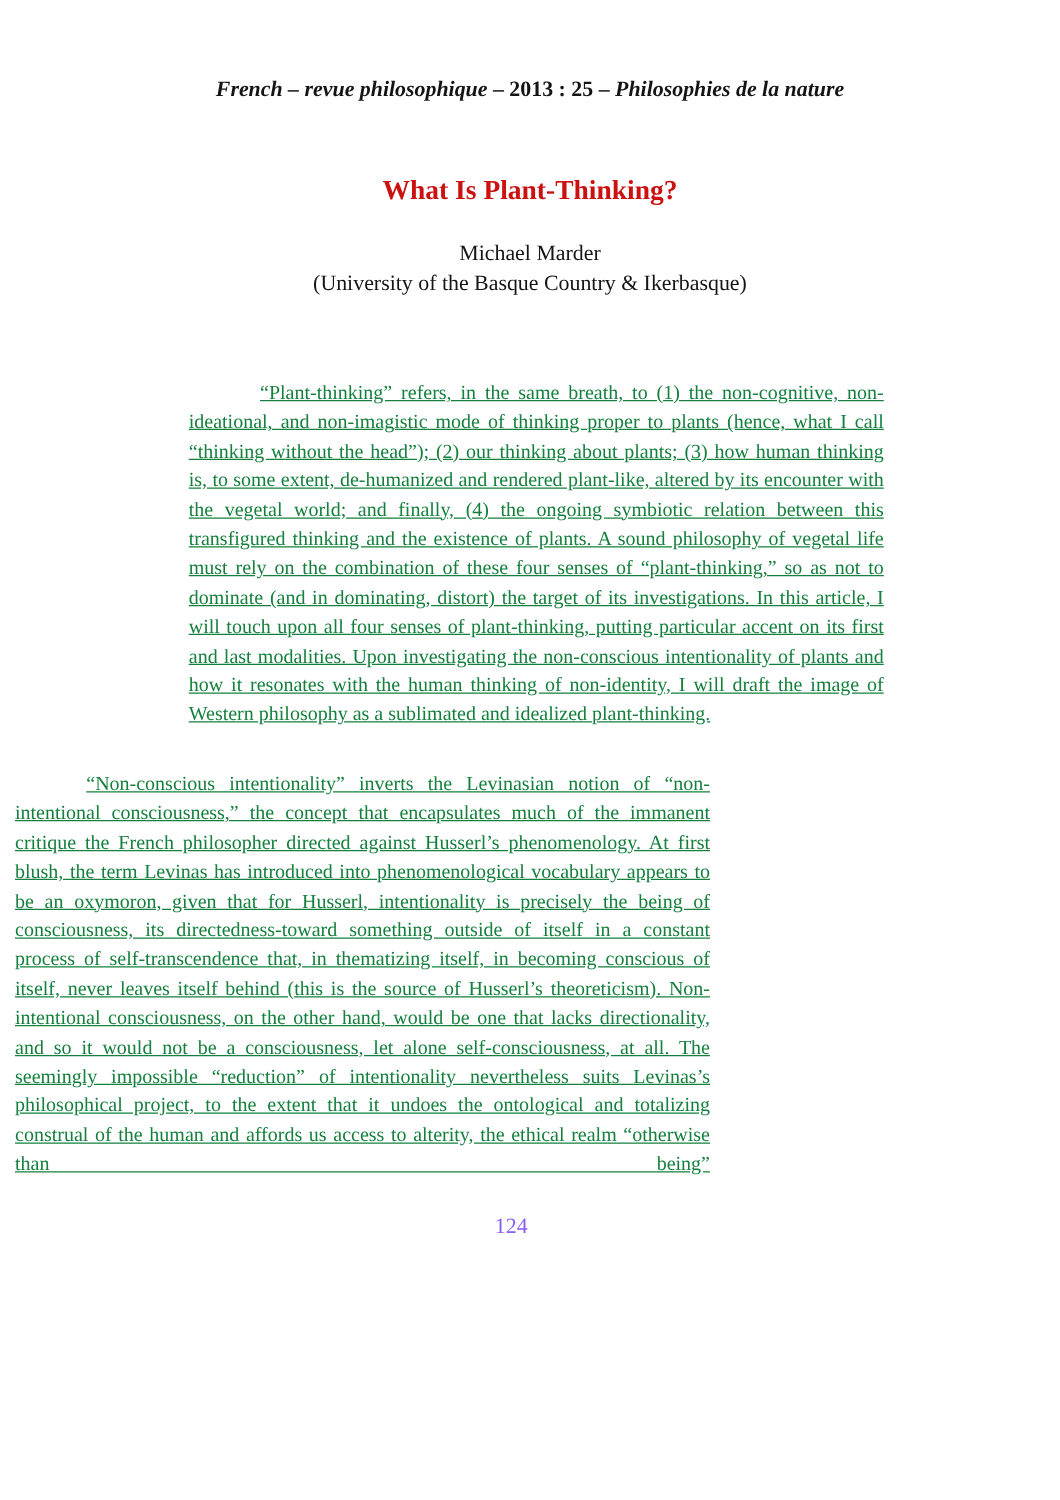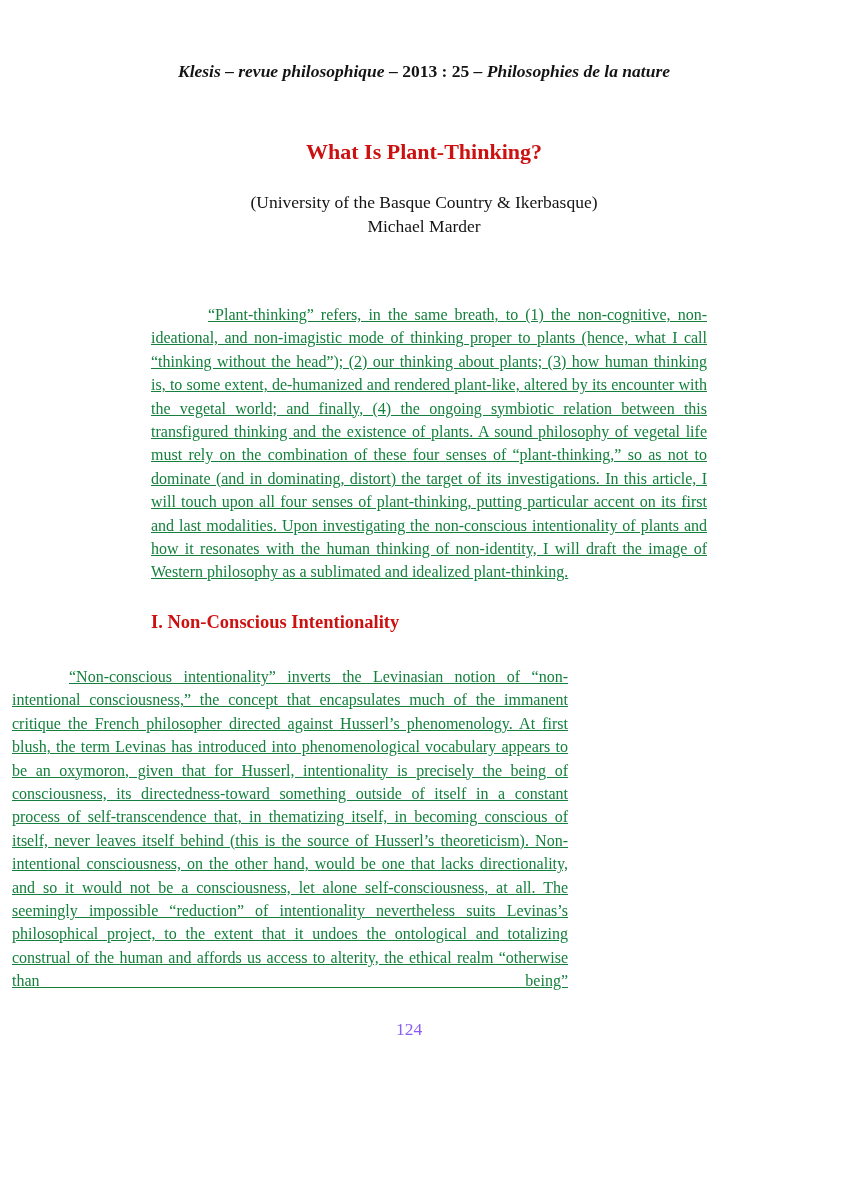--- a/index.html
+++ b/index.html
@@ -69,30 +69,29 @@
     font-size: 17.5px;
     line-height: 21px;
     color: #8b5cf6;
   }
 </style>
 </head>
 <body>
 
 <div class="page">
 
-  <header class="journal-header"><span class="jh-italic">Klesis – revue philosophique</span><span> – 2013 : 25 – </span><span class="jh-italic">Philosophies de la nature</span></header>
+  <header class="journal-header"><span class="jh-italic">French – revue philosophique</span><span> – 2013 : 25 – </span><span class="jh-italic">Philosophies de la nature</span></header>
 
   <h1 class="article-title">What Is Plant-Thinking?</h1>
 
   <div class="author-block">
+    <div>Michael Marder</div>
     <div>(University of the Basque Country &amp; Ikerbasque)</div>
-    <div>Michael Marder</div>
   </div>
 
   <p class="body-para para-1">“Plant-thinking” refers, in the same breath, to (1) the non-cognitive, non-ideational, and non-imagistic mode of thinking proper to plants (hence, what I call “thinking without the head”); (2) our thinking about plants; (3) how human thinking is, to some extent, de-humanized and rendered plant-like, altered by its encounter with the vegetal world; and finally, (4) the ongoing symbiotic relation between this transfigured thinking and the existence of plants. A sound philosophy of vegetal life must rely on the combination of these four senses of “plant-thinking,” so as not to dominate (and in dominating, distort) the target of its investigations. In this article, I will touch upon all four senses of plant-thinking, putting particular accent on its first and last modalities. Upon investigating the non-conscious intentionality of plants and how it resonates with the human thinking of non-identity, I will draft the image of Western philosophy as a sublimated and idealized plant-thinking.</p>
 
-  <h2 class="section-heading">I. Non-Conscious Intentionality</h2>
 
   <p class="body-para para-2">“Non-conscious intentionality” inverts the Levinasian notion of “non-intentional consciousness,” the concept that encapsulates much of the immanent critique the French philosopher directed against Husserl’s phenomenology. At first blush, the term Levinas has introduced into phenomenological vocabulary appears to be an oxymoron, given that for Husserl, intentionality is precisely the being of consciousness, its directedness-toward something outside of itself in a constant process of self-transcendence that, in thematizing itself, in becoming conscious of itself, never leaves itself behind (this is the source of Husserl’s theoreticism). Non-intentional consciousness, on the other hand, would be one that lacks directionality, and so it would not be a consciousness, let alone self-consciousness, at all. The seemingly impossible “reduction” of intentionality nevertheless suits Levinas’s philosophical project, to the extent that it undoes the ontological and totalizing construal of the human and affords us access to alterity, the ethical realm “otherwise than being”</p>
 
   <footer class="page-number">124</footer>
 
 </div>
 
 </body></html>

